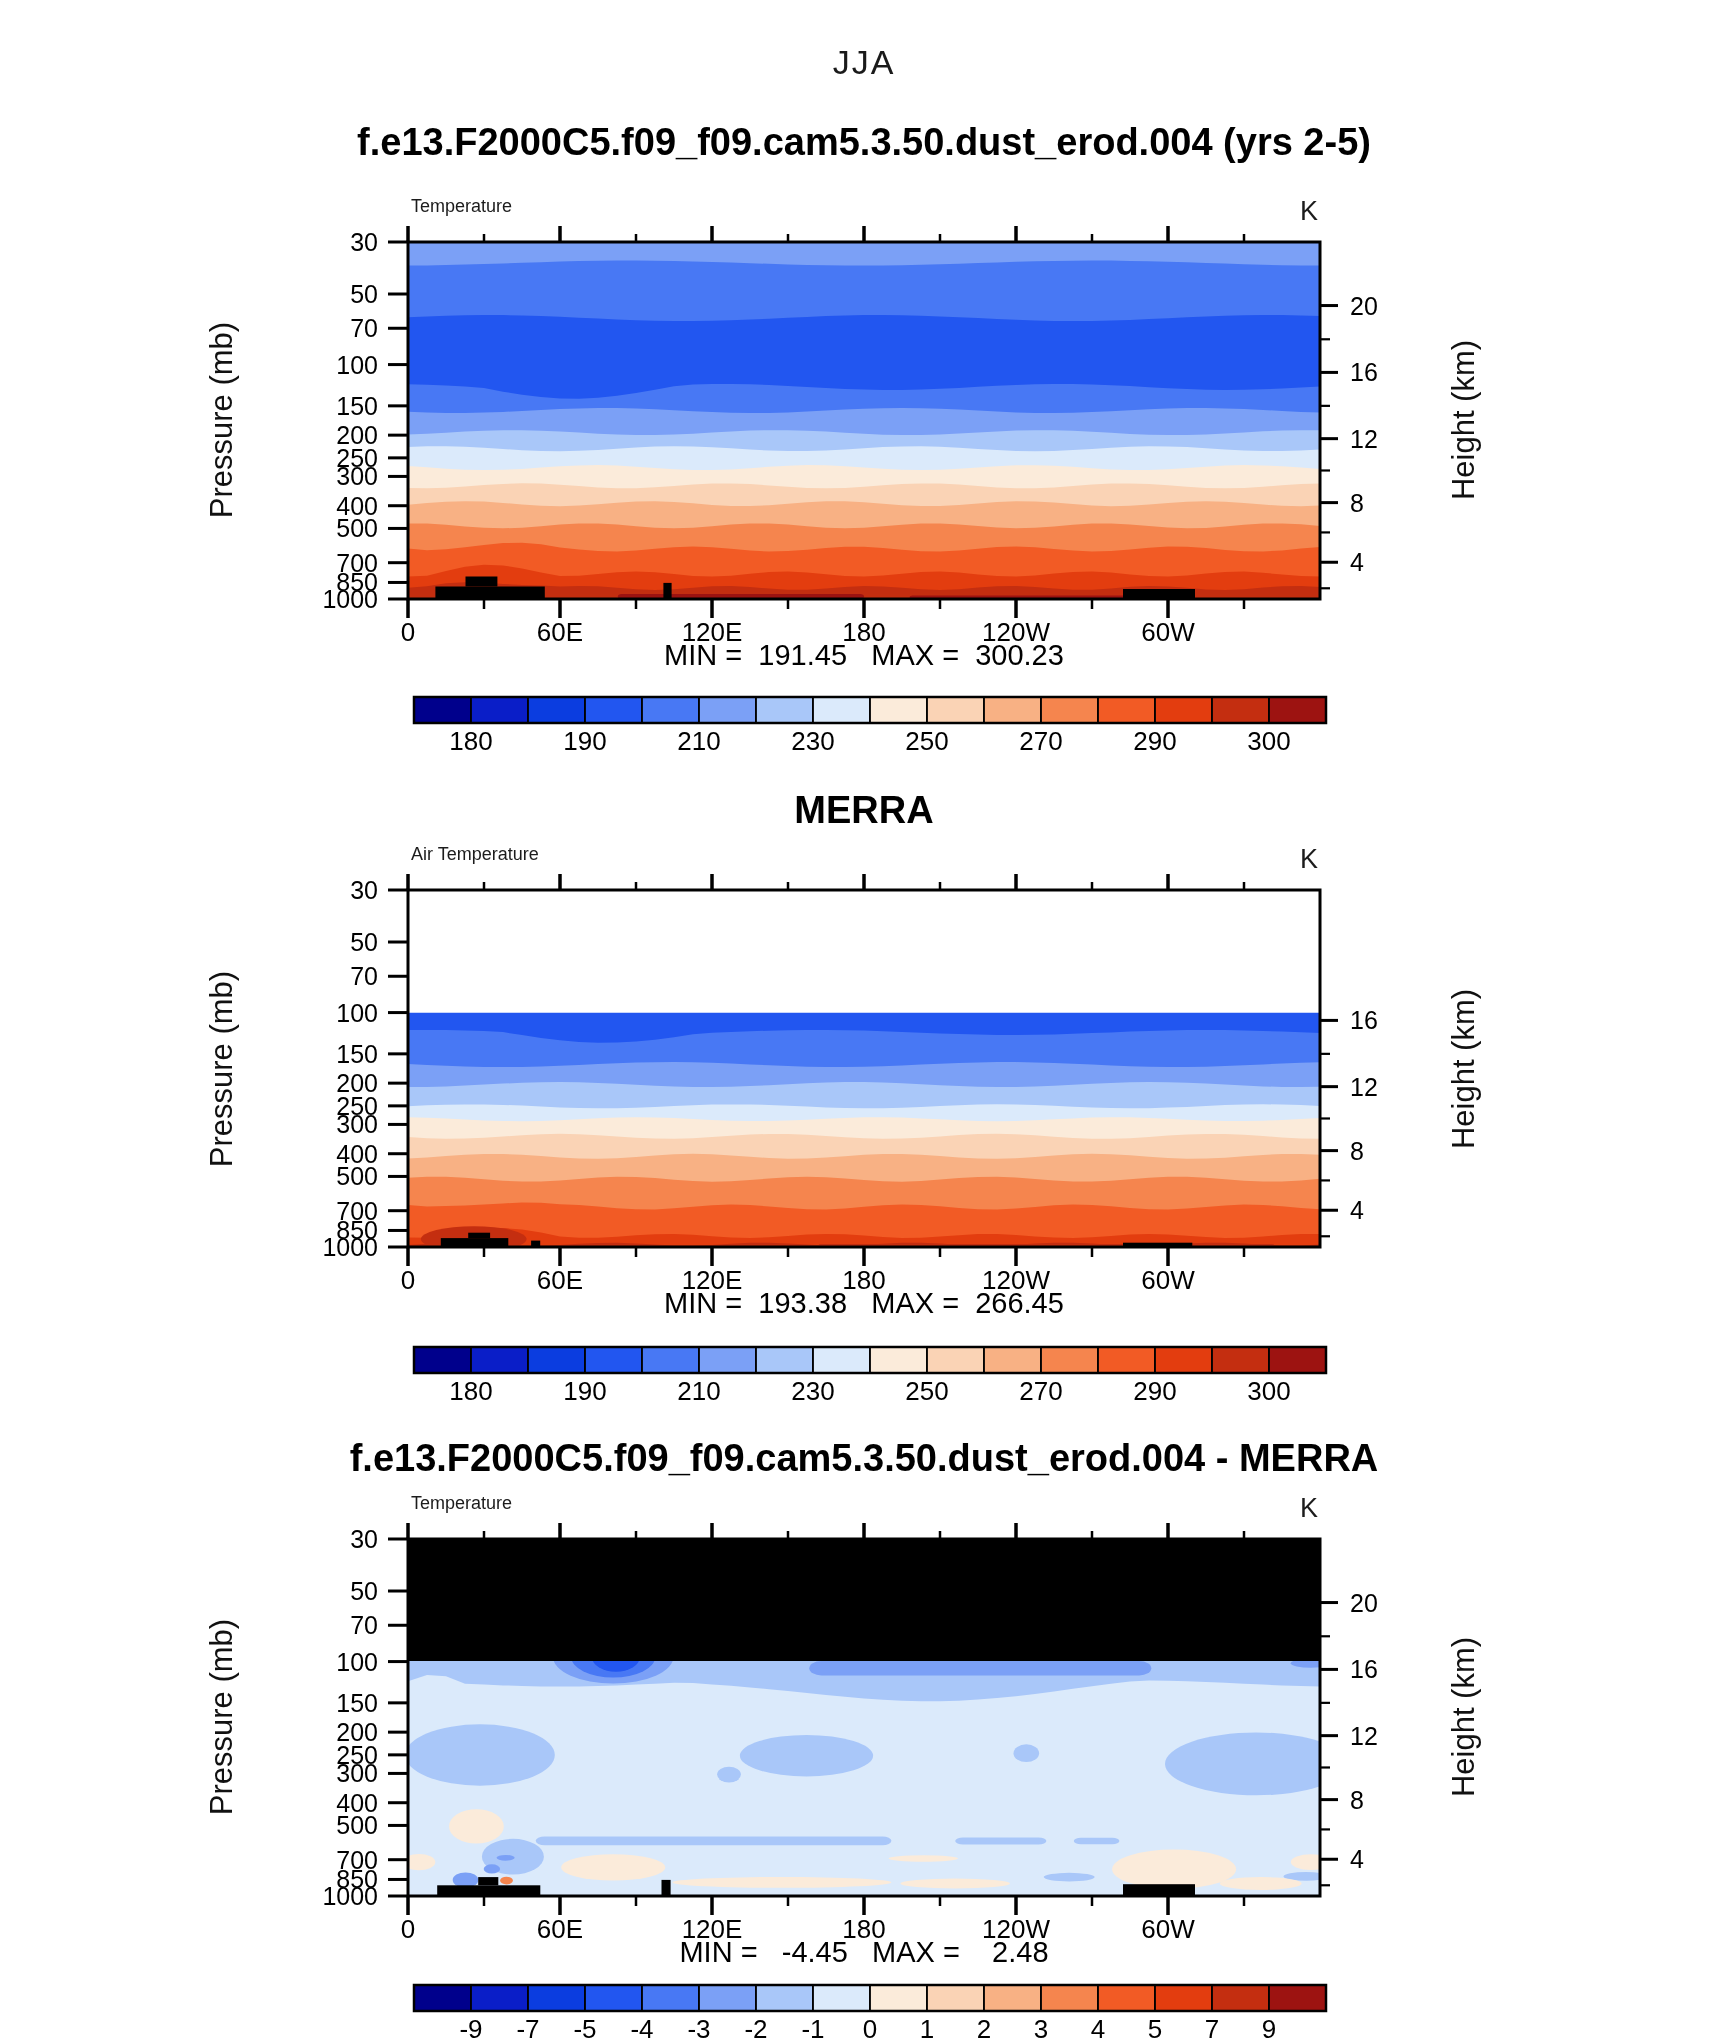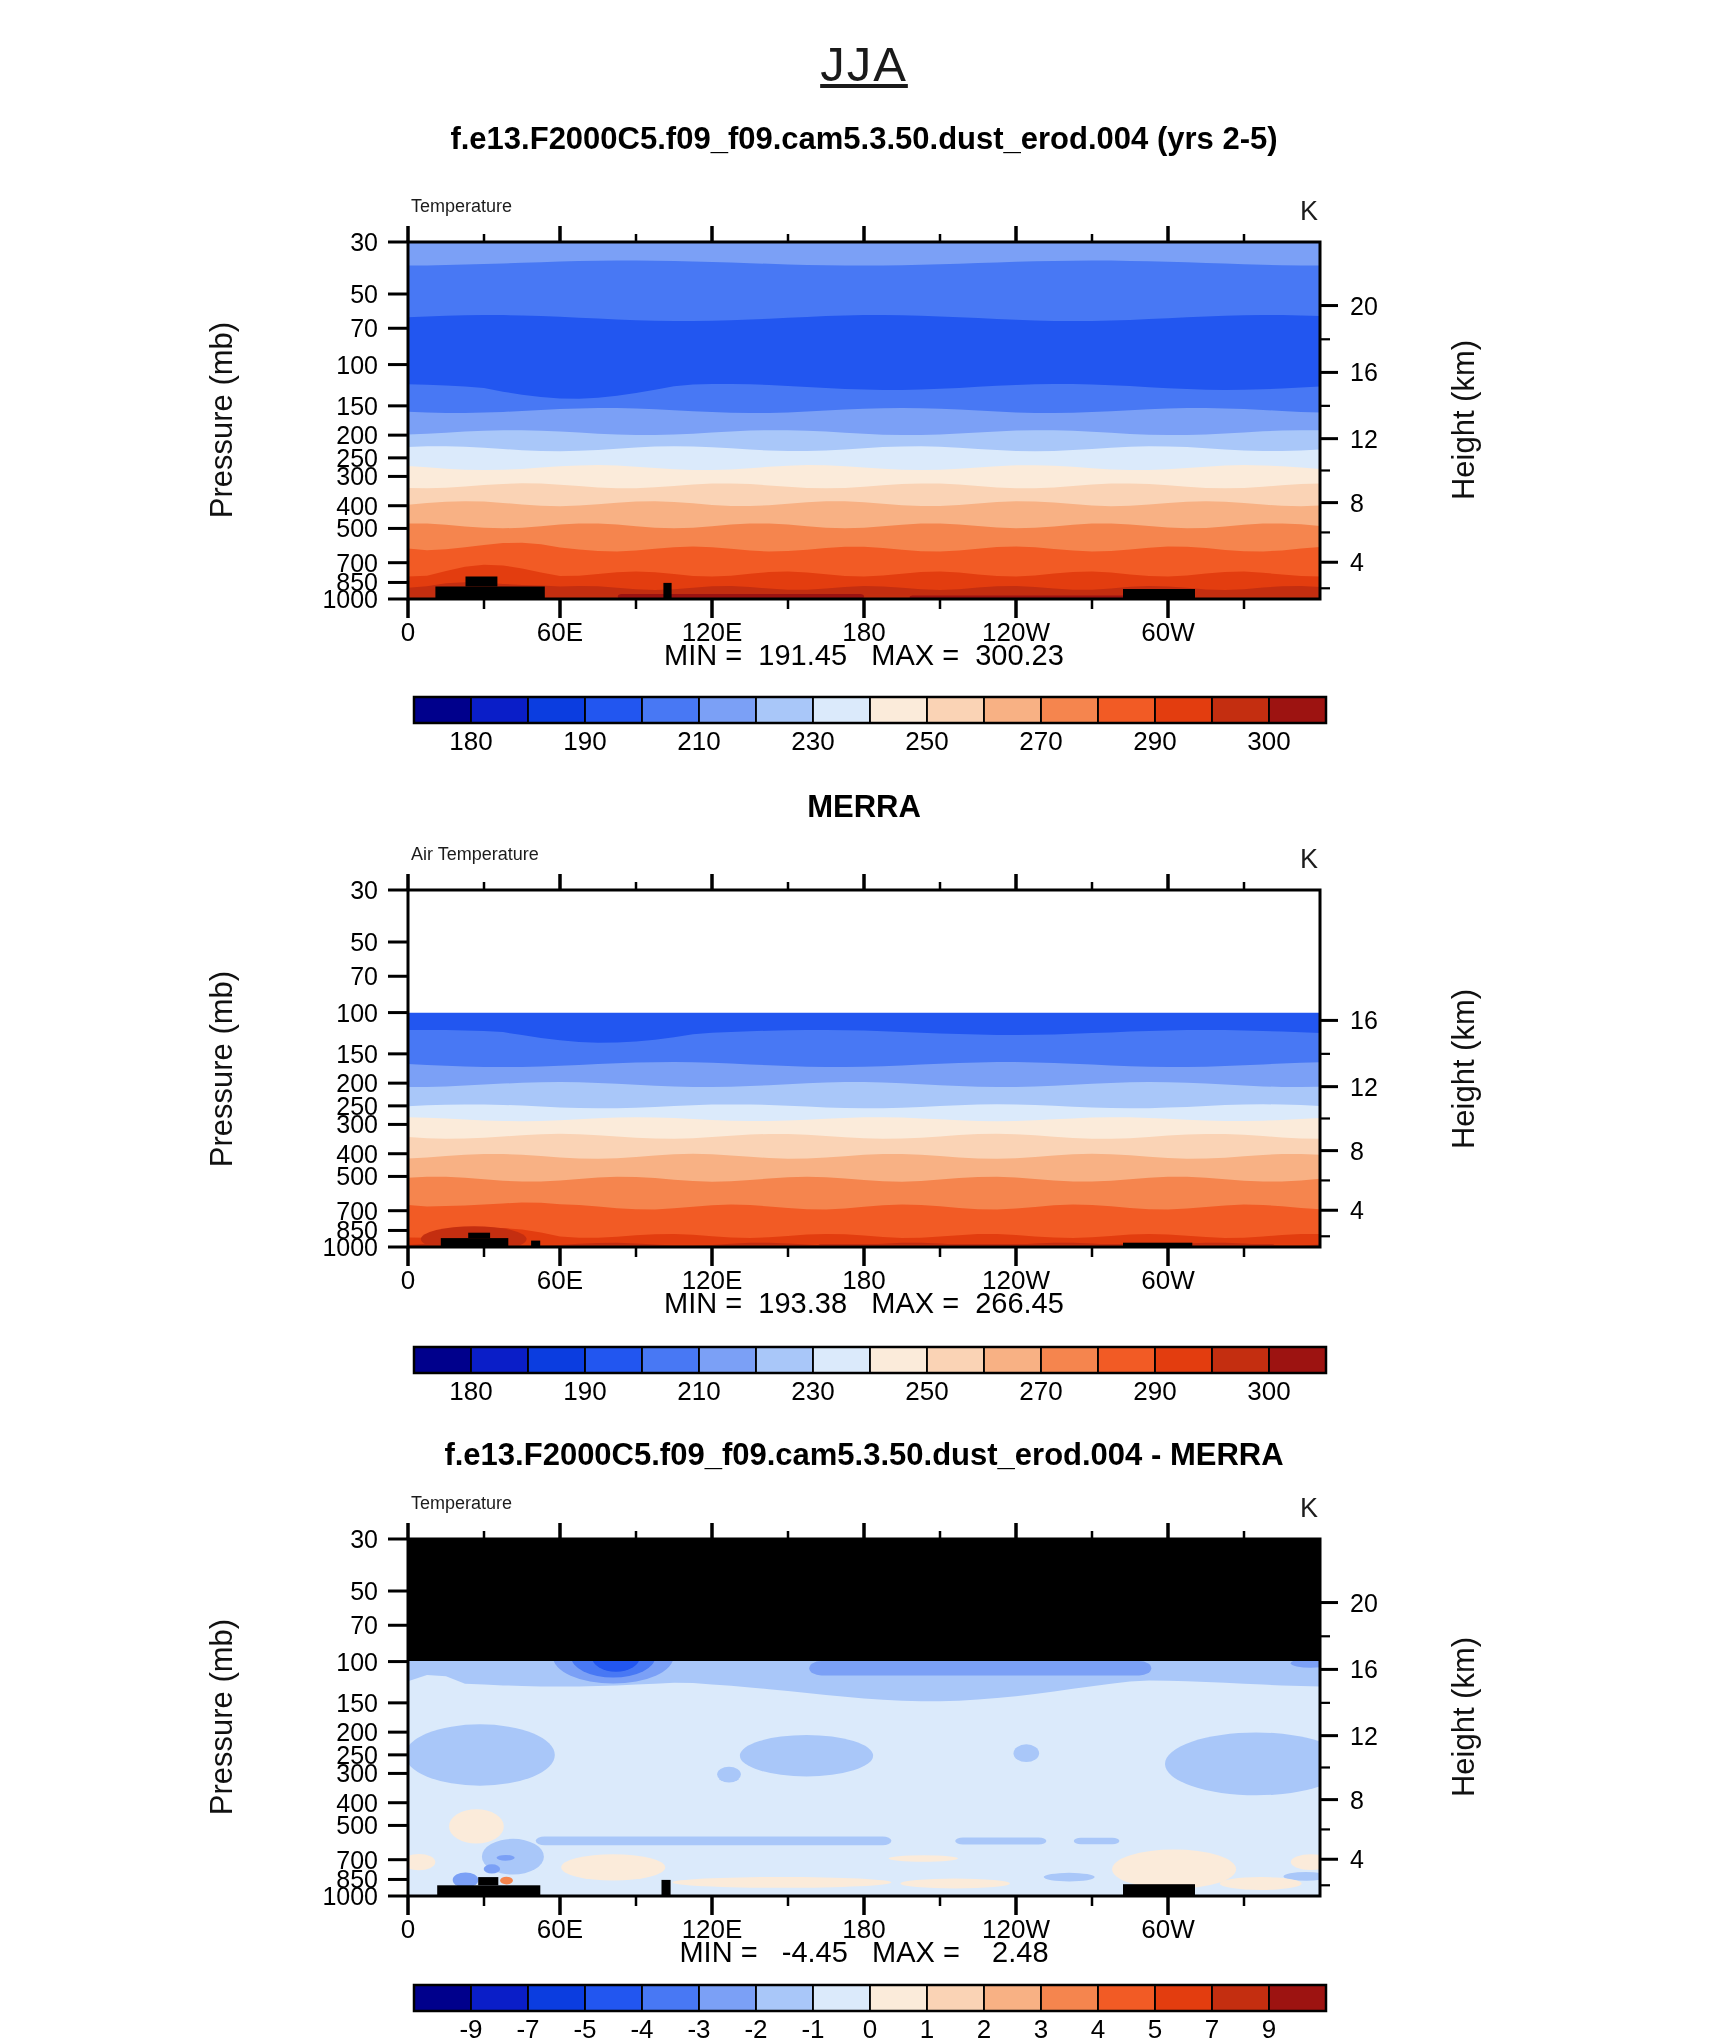--- a/index.html
+++ b/index.html
@@ -1,22 +1,22 @@
 <!DOCTYPE html>
 <html><head>
 <meta charset="utf-8">
 <style>
   html,body{margin:0;padding:0;background:#fff;}
   .canvas{position:relative;width:1710px;height:2038px;background:#ffffff;
           font-family:"Liberation Sans",sans-serif;color:#000;overflow:hidden;}
   #plot-svg{position:absolute;left:0;top:0;width:1710px;height:2038px;}
-  .jja{position:absolute;left:408px;width:912px;top:36px;text-align:center;
-       font-size:49px;font-weight:400;letter-spacing:2px;color:#1a1a1a;text-decoration:underline;}
+  .jja{position:absolute;left:408px;width:912px;top:43px;text-align:center;
+       font-size:34px;font-weight:400;letter-spacing:2px;color:#1a1a1a;}
   .ptitle{position:absolute;left:288px;width:1152px;text-align:center;
-          font-size:31px;font-weight:bold;}
+          font-size:38px;font-weight:bold;}
   .t0{top:121px}.t1{top:789px}.t2{top:1437px}
   .flabel{position:absolute;left:411px;font-size:18px;color:#1c1c1c;}
   .f0{top:196px}.f1{top:844px}.f2{top:1493px}
   .ulabel{position:absolute;left:408px;width:910px;text-align:right;font-size:27px;color:#1c1c1c;}
   .u0{top:196px}.u1{top:844px}.u2{top:1493px}
   .mm{position:absolute;left:408px;width:912px;text-align:center;font-size:29px;white-space:pre;}
   .m0{top:639px}.m1{top:1287px}.m2{top:1936px}
   .axlabel{position:absolute;font-size:31px;white-space:nowrap;
            transform:translate(-50%,-50%) rotate(-90deg);color:#111;}
   .pl{left:222px}.hl{left:1464px}

